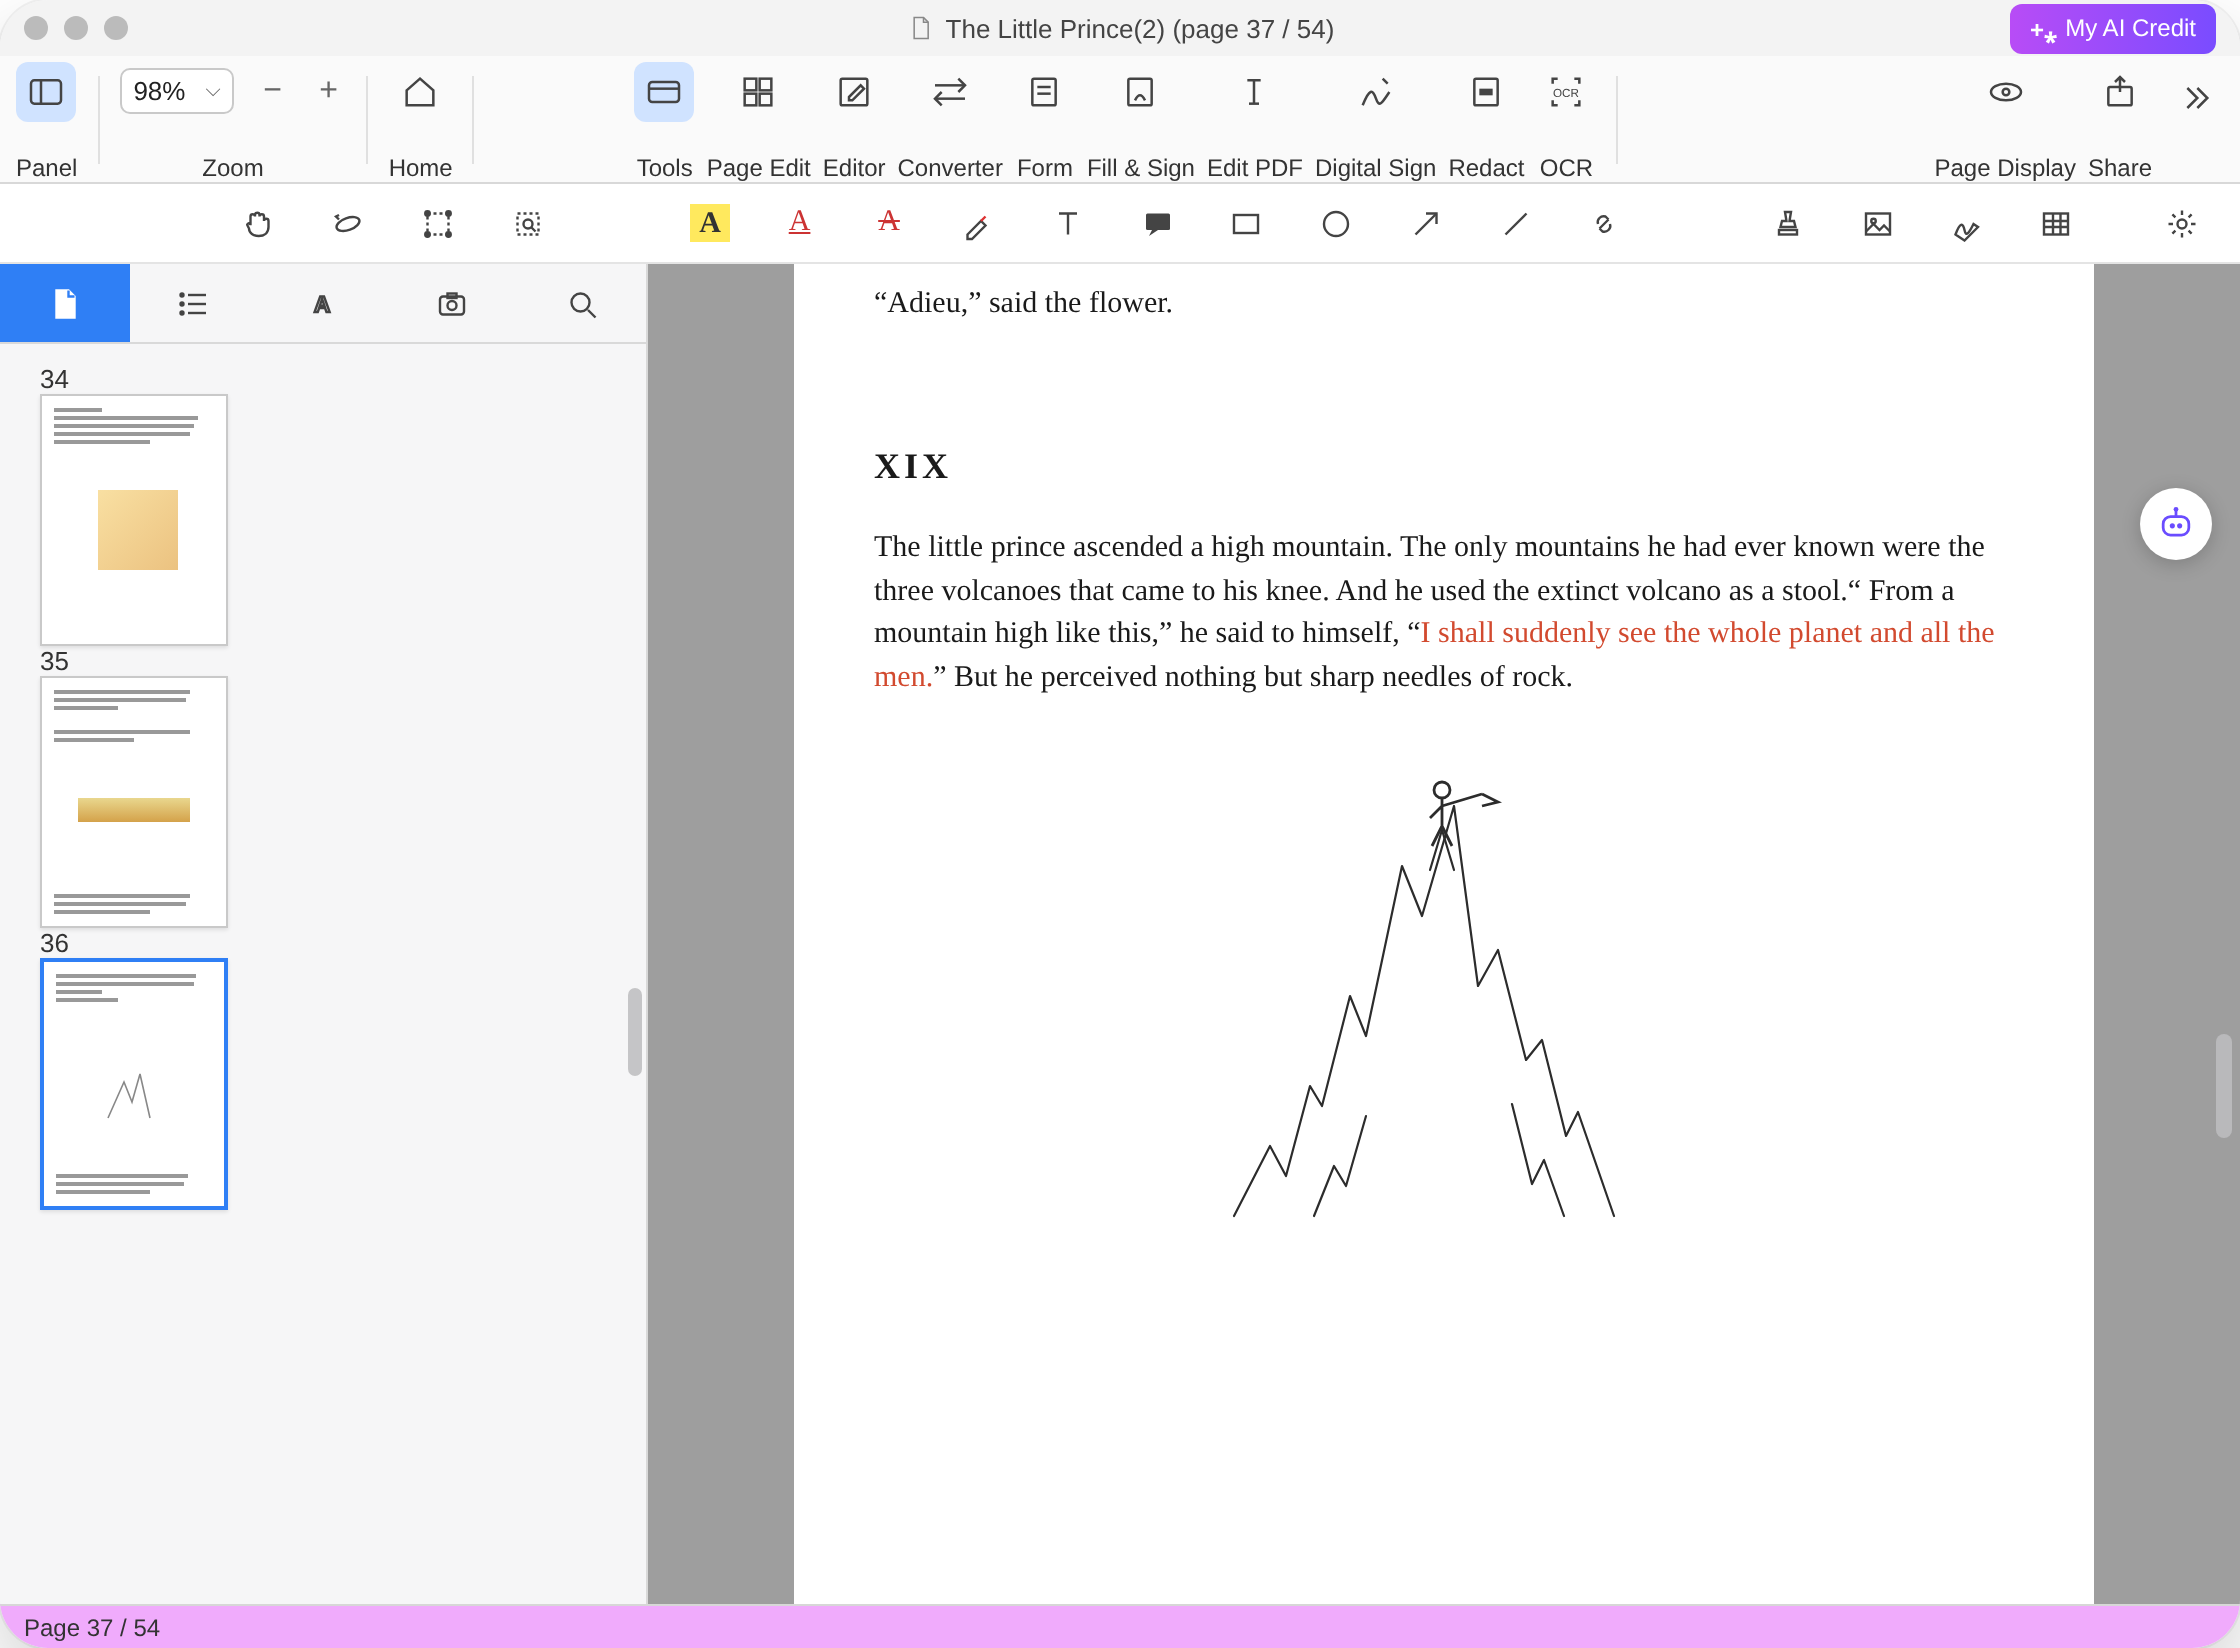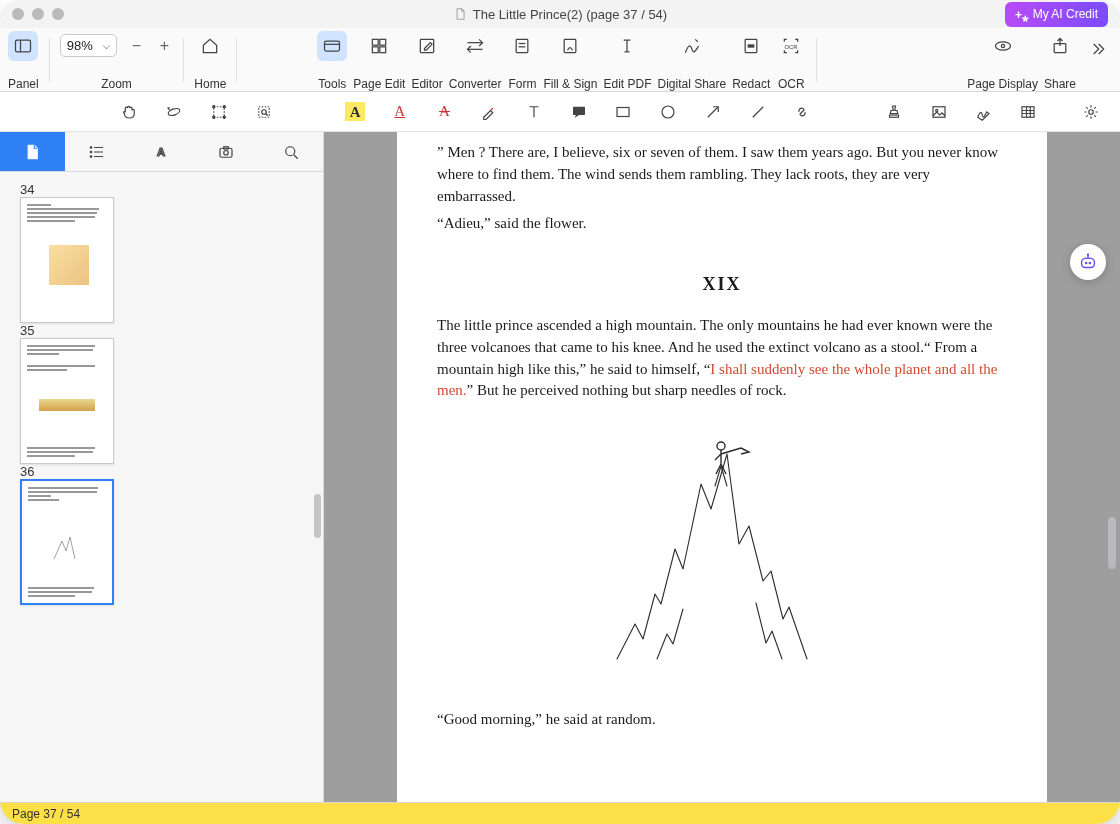--- a/index.html
+++ b/index.html
@@ -57,27 +57,27 @@
 .thumb .th-lines { display: flex; flex-direction: column; gap: 2px; }
 .thumb .th-line { height: 2px; background: #999; }
 .thumb .th-img { position: absolute; left: 30%; top: 38%; width: 40px; height: 40px; background: linear-gradient(135deg, #f6d27a, #e3a84a); opacity: 0.7; }
 .sidebar-scroll-thumb { position: absolute; right: 2px; top: 54%; width: 7px; height: 44px; background: #c5c5c7; border-radius: 4px; }
 
 
 .page-area { flex: 1; position: relative; overflow: hidden; background: #9e9e9e; }
 .page-surface { position: absolute; inset: 0; display: flex; justify-content: center; }
 .page { width: calc(100% - 32px); max-width: 650px; background: #fff; margin: 0; padding: 10px 40px 40px; font-family: Georgia, 'Times New Roman', serif; font-size: 15px; line-height: 1.45; color: #1a1a1a; display: flex; flex-direction: column; }
 .page p { margin: 0 0 6px; text-align: left; }
-.page .chapter-head { text-align: center; font-weight: bold; font-size: 18px; margin: 30px 0 18px; letter-spacing: 2px; }
+.page .chapter-head { font-weight: bold; font-size: 18px; margin: 50px 0 18px; letter-spacing: 2px; }
 .page .red { color: #d24a2f; }
 .illustration { align-self: center; margin: 16px 0 28px; }
 .page-scroll-thumb { position: absolute; right: 4px; top: 385px; width: 8px; height: 52px; background: #b9b9bb; border-radius: 4px; }
 
 
-.statusbar { height: 22px; background: #fde047; border-top: 1px solid #d7d7d7; display: flex; align-items: center; padding: 0 12px; font-size: 12px; color: #333; flex-shrink: 0; }
+.statusbar { height: 22px; background: #f0abfc; border-top: 1px solid #d7d7d7; display: flex; align-items: center; padding: 0 12px; font-size: 12px; color: #333; flex-shrink: 0; }
 
 
 .ai-badge { position: absolute; right: 14px; top: 244px; width: 36px; height: 36px; border-radius: 50%; background: #fff; box-shadow: 0 2px 10px rgba(0,0,0,0.2); display: flex; align-items: center; justify-content: center; cursor: pointer; }
 .ai-badge svg { width: 22px; height: 22px; }
 </style>
 </head>
 <body>
 
 <div class="window">
 
@@ -238,21 +238,21 @@
 
     <div class="tb-group">
       <div class="icons-row">
           <div class="tb-btn">
             <svg viewBox="0 0 24 24">
               <path d="M4 20c4-10 6-10 8-4 2 6 4 2 8-4"></path>
               <path d="M16 4l3 3"></path>
             </svg>
           </div>
         </div>
-      <div class="group-label">Digital Share</div>
+      <div class="group-label">Digital Sign</div>
     </div>
 
     <div class="tb-group">
       <div class="icons-row">
           <div class="tb-btn">
             <svg viewBox="0 0 24 24">
               <rect x="5" y="4" width="14" height="16" rx="1"></rect>
               <rect x="8" y="10" width="8" height="4" fill="#444" stroke="none"></rect>
             </svg>
           </div>
@@ -514,41 +514,39 @@
               <div class="th-line" style="width:60%"></div>
             </div>
         </div>
       </div>
       <div class="sidebar-scroll-thumb"></div>
     </div>
 
     <div class="page-area">
       <div class="page-surface">
         <div class="page">
-          <p>” Men ? There are, I believe, six or seven of them. I saw them years ago. But you never know where to find them. The wind sends them rambling. They lack roots, they are very embarrassed.</p>
           <p>“Adieu,” said the flower.</p>
           <div class="chapter-head">XIX</div>
           <p>
             <span>The little prince ascended a high mountain. The only mountains he had ever known were the three volcanoes that came to his knee. And he used the extinct volcano as a stool.“ From a mountain high like this,” he said to himself, “</span><span class="red">I shall suddenly see the whole planet and all the men.</span><span>” But he perceived nothing but sharp needles of rock.</span>
           </p>
           <div class="illustration">
             <svg width="250" height="250" viewBox="0 0 250 250">
               <g stroke="#2c2c2c" fill="none" stroke-width="1.1" stroke-linejoin="round" stroke-linecap="round">
                 <path d="M20 235 l18-35 8 15 12-45 6 10 14-55 8 20 18-85 10 25 16-55 12 90 10-18 14 55 8-10 12 48 6-12 18 52"></path>
                 <path d="M60 235 l10-25 6 10 10-35"></path>
                 <path d="M185 235 l-10-28 -6 12 -10-40"></path>
                 <path d="M118 62 l6-20 6 20"></path>
               </g>
               <g stroke="#2c2c2c" fill="none" stroke-width="1.4">
                 <circle cx="124" cy="22" r="4"></circle>
                 <path d="M124 26 v14 M124 30 l-6 6 M124 30 l20-6 M144 24 l8 4 -8 2 M124 40 l-5 10 M124 40 l5 10"></path>
               </g>
             </svg>
           </div>
-          <p>“Good morning,” he said at random.</p>
         </div>
       </div>
       <div class="page-scroll-thumb"></div>
     </div>
   </div>
 
   <div class="statusbar">
     <span>Page 37 / 54</span>
   </div>
 

